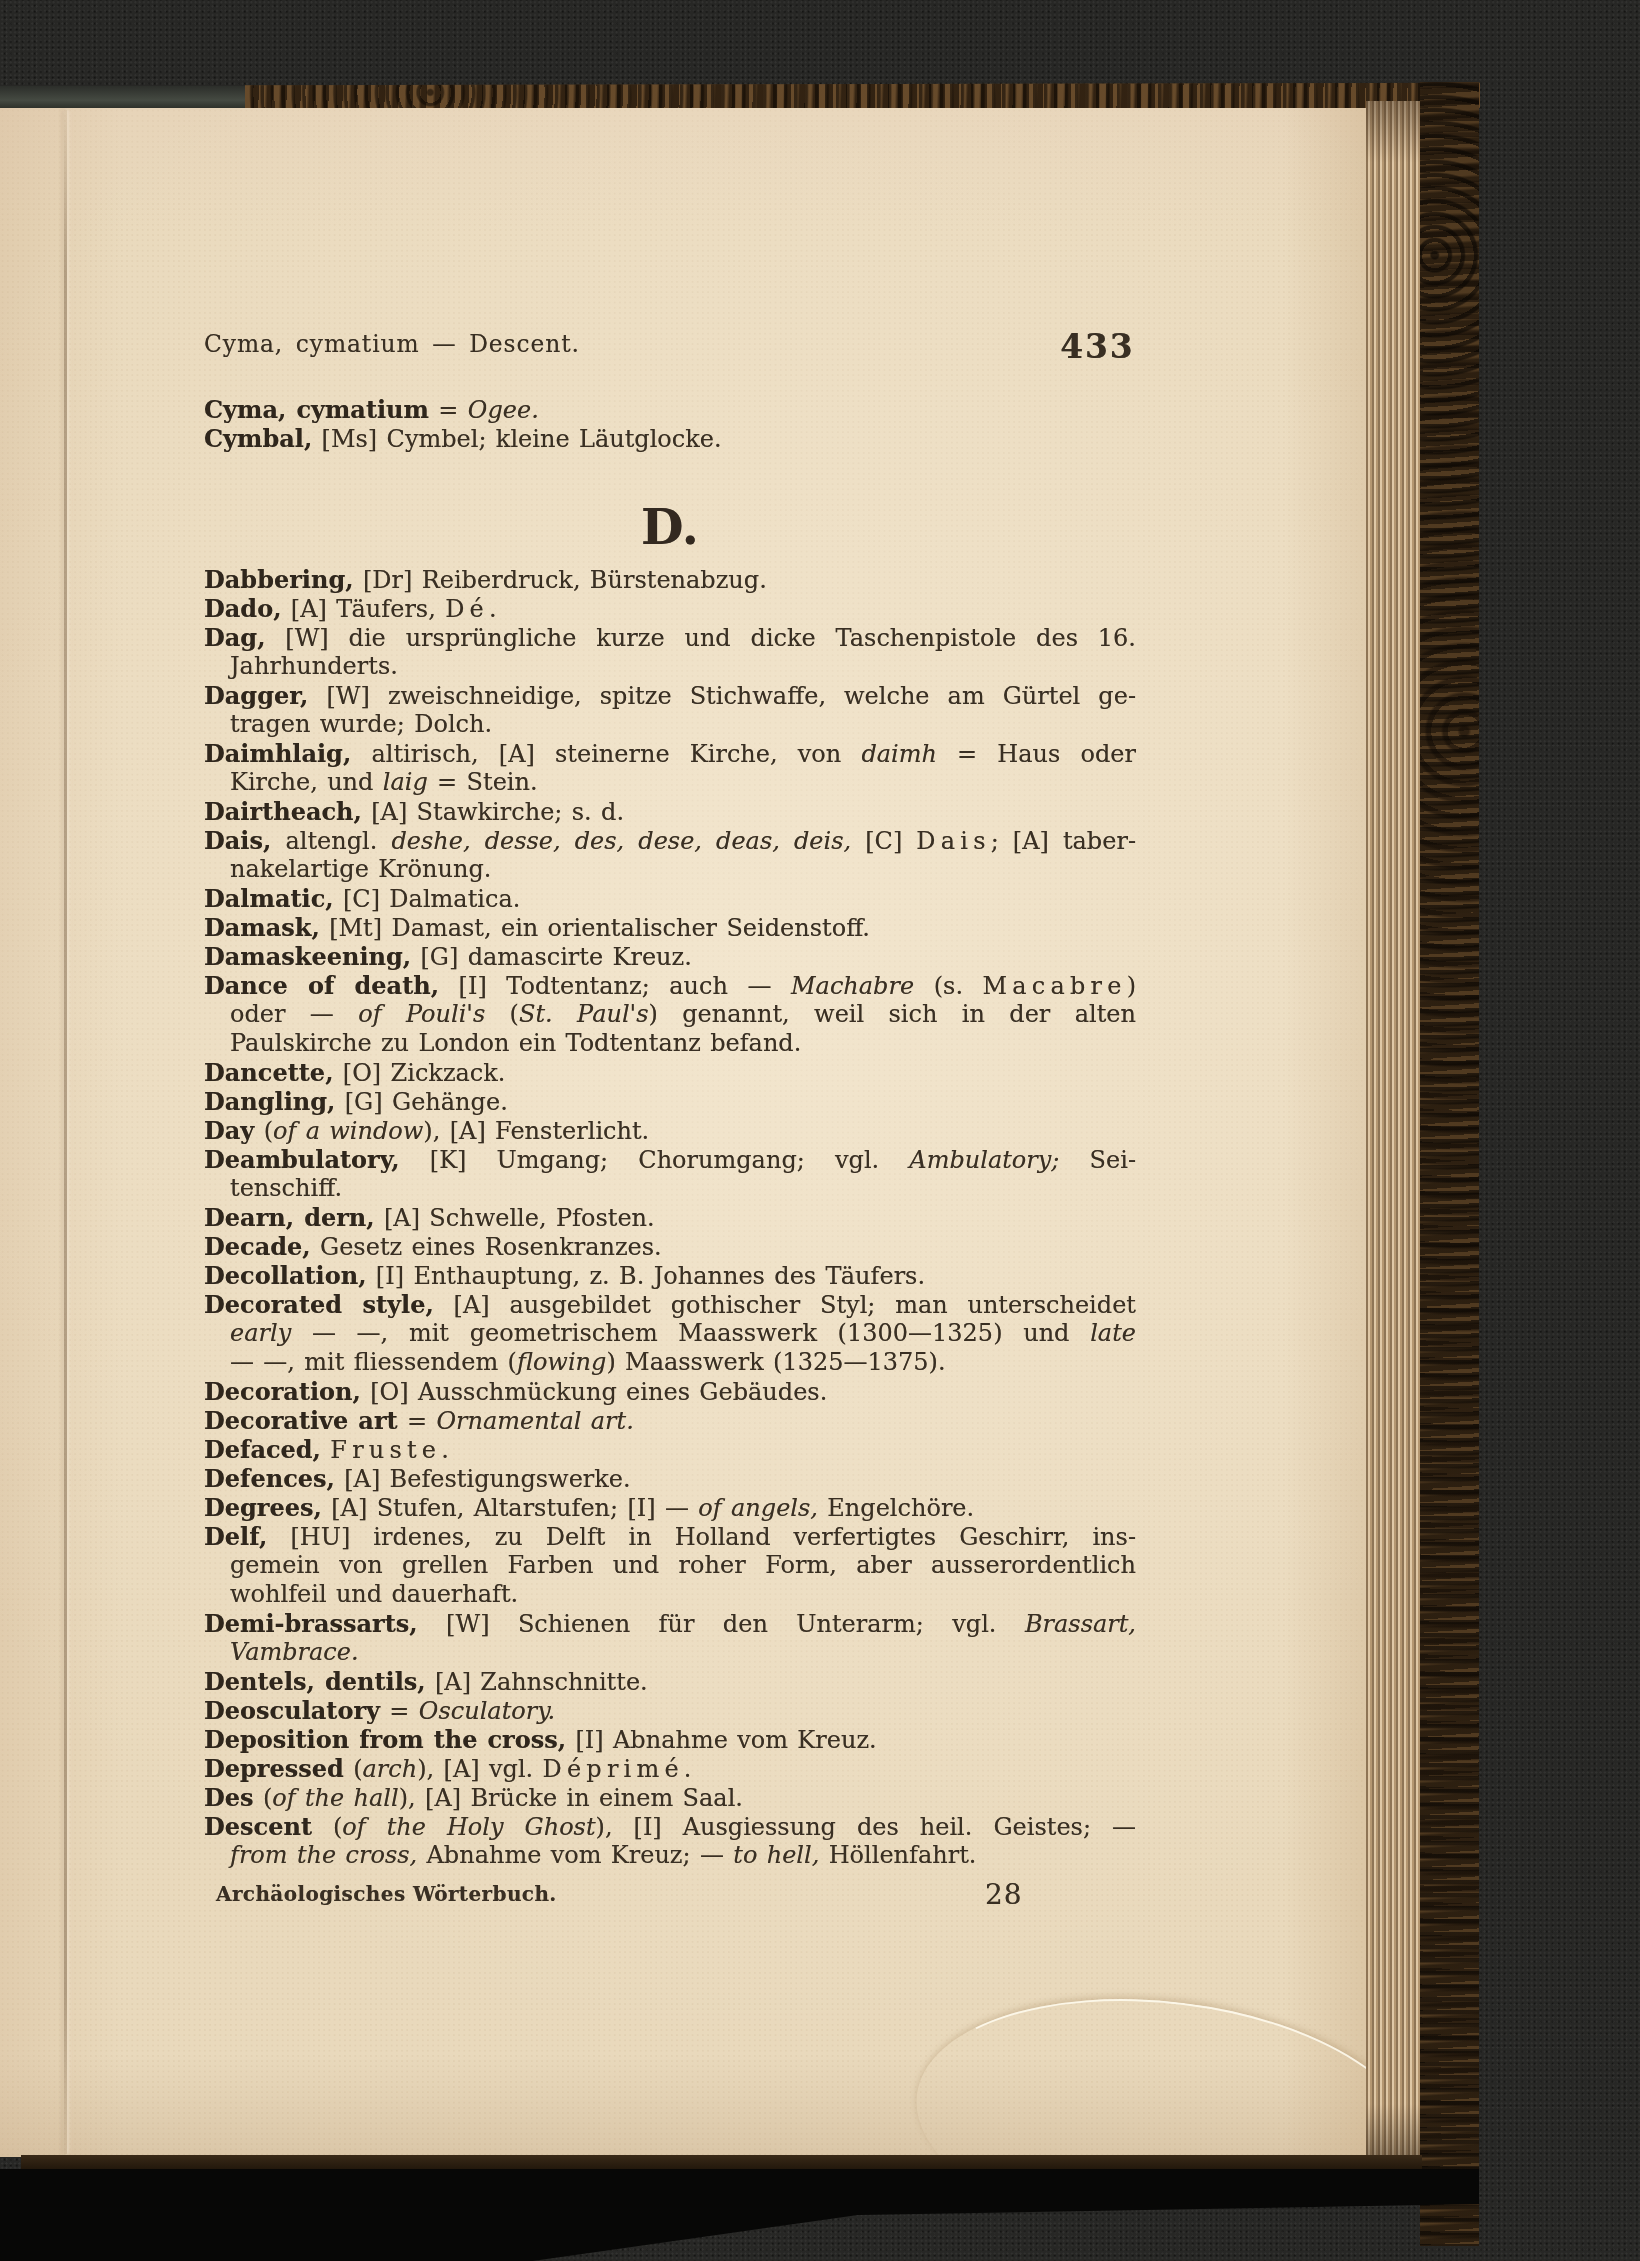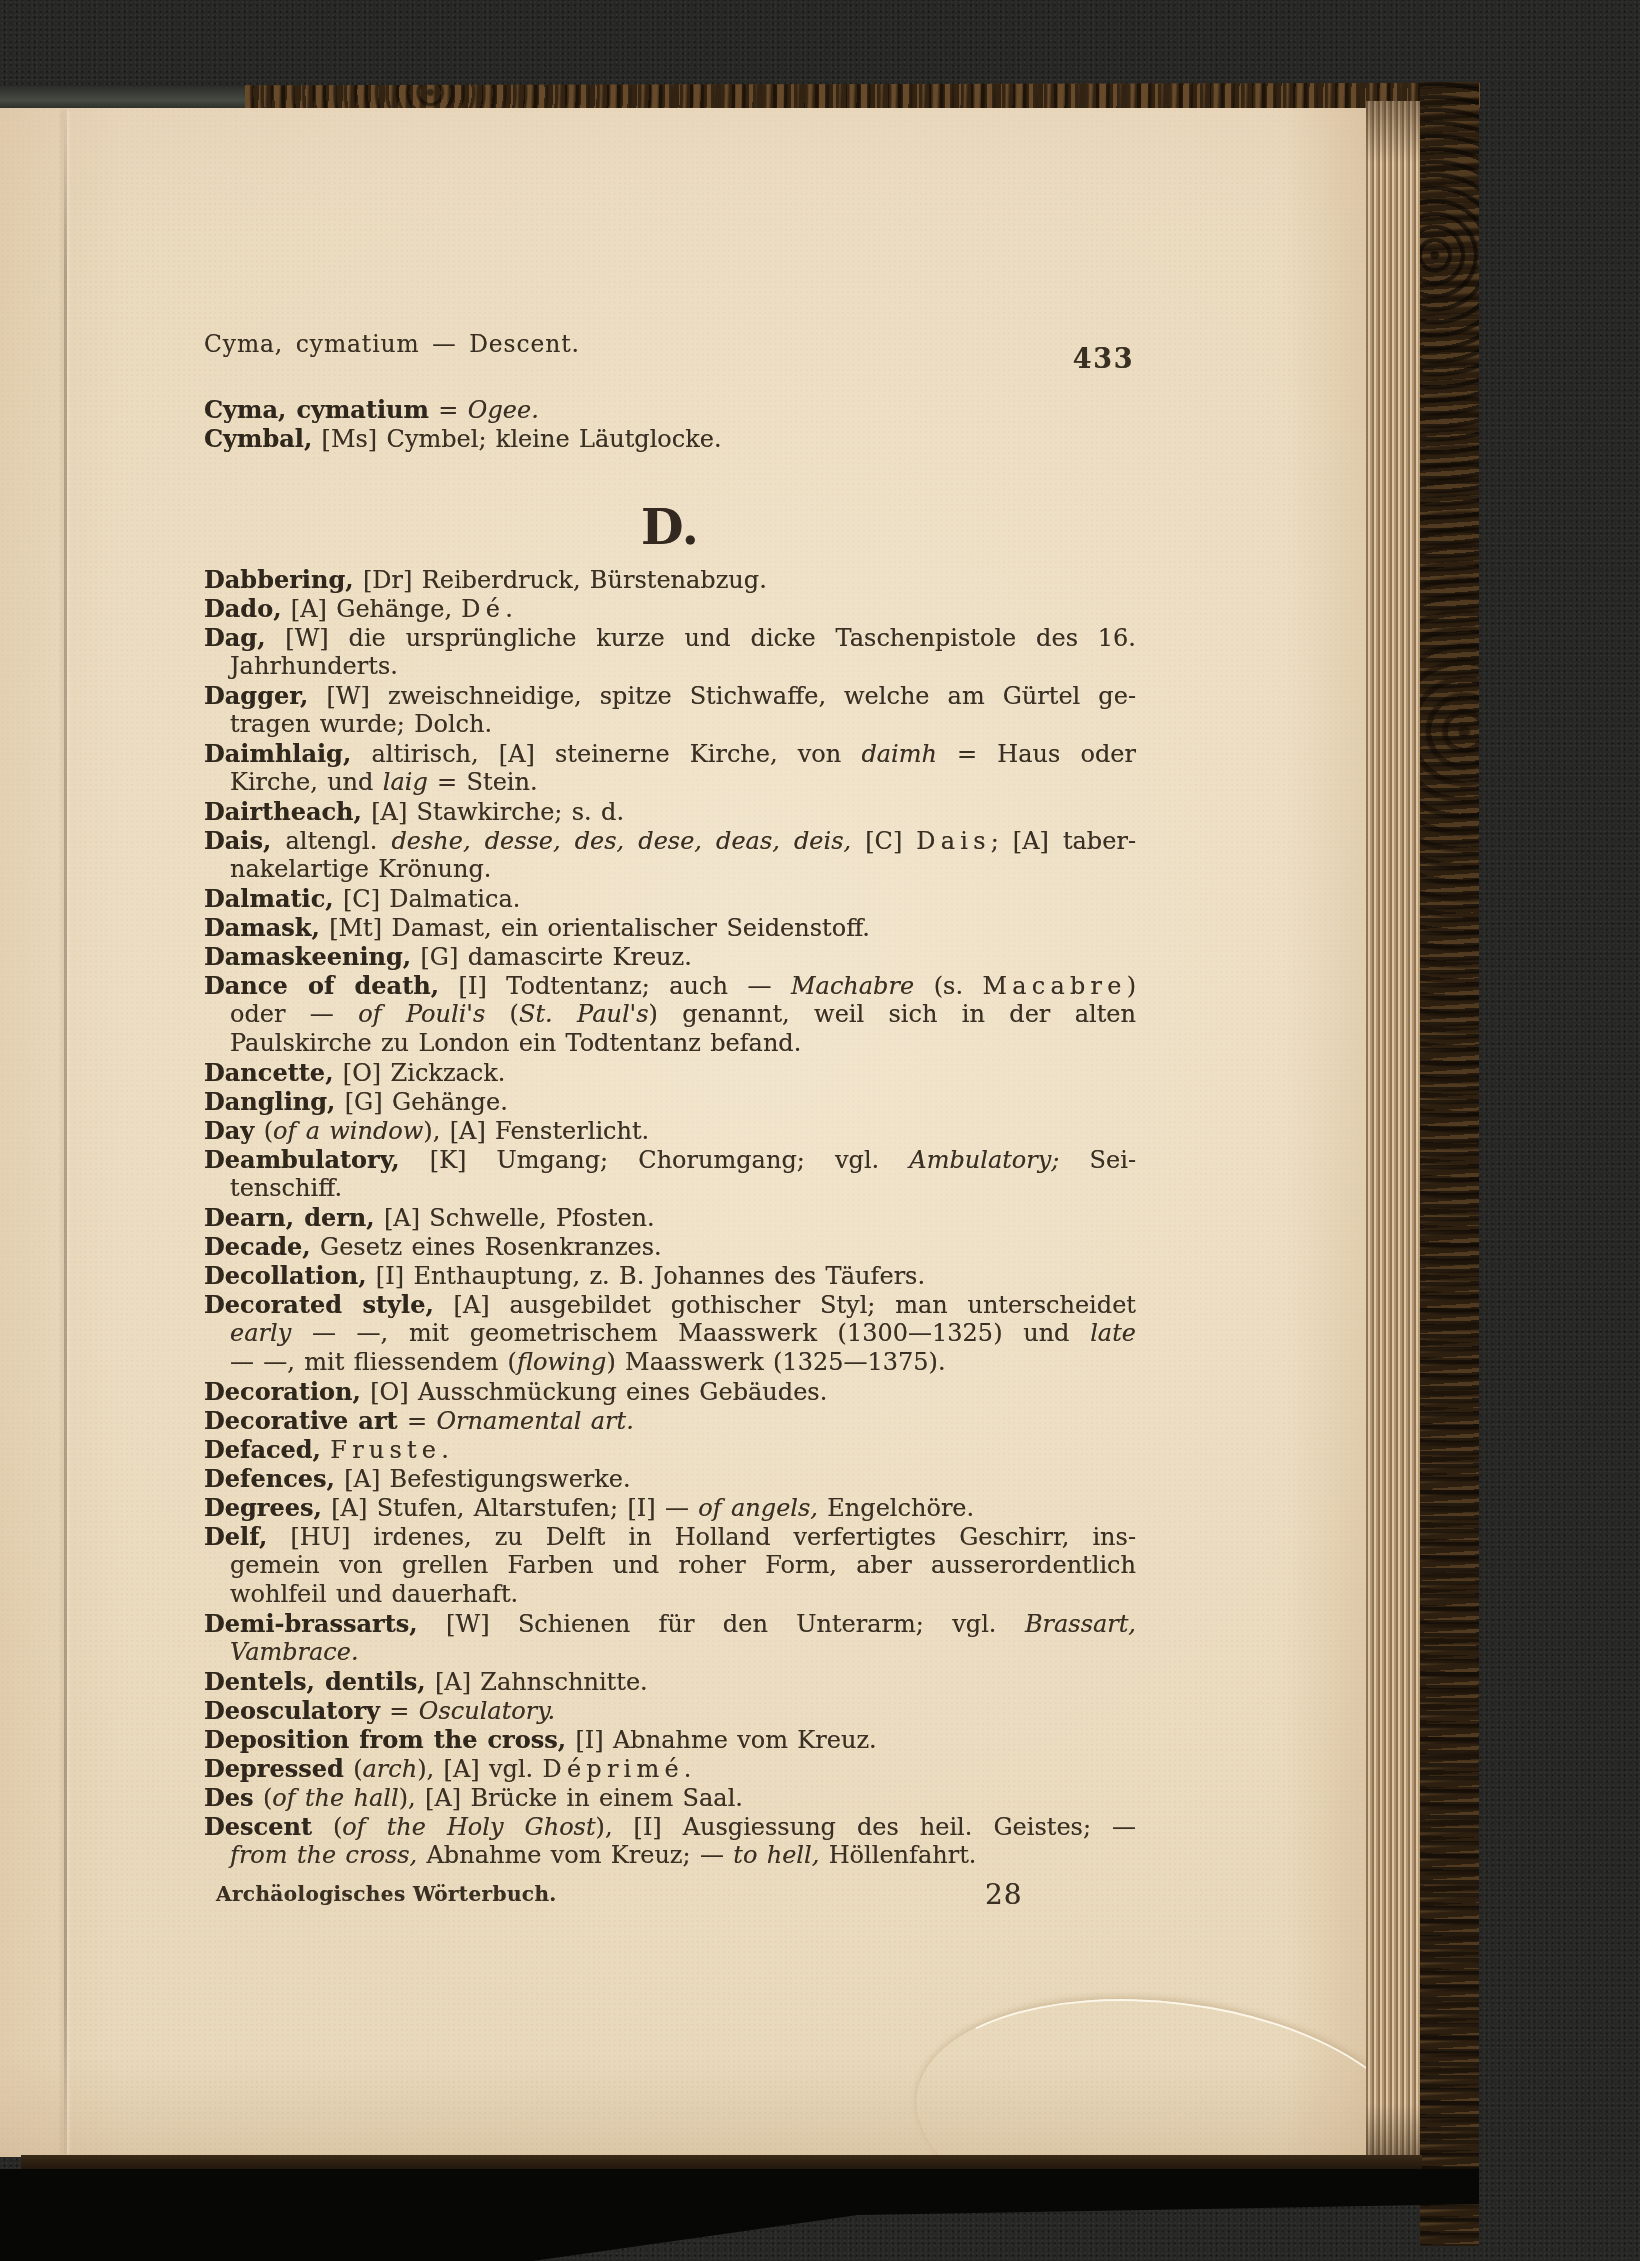--- a/index.html
+++ b/index.html
@@ -50,21 +50,21 @@
   
   .bottom-edge{position:absolute;left:21px;top:2155px;width:1401px;height:16.5px;
     background:linear-gradient(180deg,#3a2a18,#1d1409);}
   .bottom-shadow{position:absolute;left:0;top:2169px;width:1479px;height:92px;background:#070706;
     clip-path:polygon(0 0,100% 0,100% 38%,58% 50%,36% 100%,0 100%);}
   
   .content{position:absolute;left:204px;top:0;width:932px;height:2261px;z-index:3;
     color:#392f23;text-shadow:0 0 0.6px rgba(57,47,35,.55);}
   .running-title{position:absolute;top:330px;left:0;width:100%;
     font-size:23.4px;letter-spacing:0.9px;word-spacing:4.3px;}
-  .page-number{position:absolute;top:327px;right:1.7px;font-size:27px;font-weight:600;letter-spacing:1.7px;margin-top:16px;}
+  .page-number{position:absolute;top:327px;right:1.7px;font-size:33px;font-weight:600;letter-spacing:1.7px;}
   .pre-entries{position:absolute;top:395px;left:0;width:100%;}
   .section-heading{position:absolute;top:498px;left:0;width:100%;text-align:center;
     font-size:49px;font-weight:700;color:#332920;}
   .entries{position:absolute;top:565px;left:0;width:100%;}
   .line{font-size:24px;line-height:29px;height:29px;word-spacing:1.7px;}
   .line.j{text-align:justify;text-align-last:justify;}
   .line.ind{padding-left:26px;}
   .b{font-weight:700;color:#2f261c;}
   .i{font-style:italic;}
   .s{letter-spacing:5.2px;}
@@ -94,21 +94,21 @@
 
     <div class="pre-entries">
         <div class="line"><span class="b">Cyma, cymatium</span><span> = </span><span class="i">Ogee.</span></div>
         <div class="line"><span class="b">Cymbal,</span><span> [Ms] Cymbel; kleine Läutglocke.</span></div>
       </div>
 
     <div class="section-heading">D.</div>
 
     <div class="entries">
         <div class="line"><span class="b">Dabbering,</span><span> [Dr] Reiberdruck, Bürstenabzug.</span></div>
-        <div class="line"><span class="b">Dado,</span><span> [A] Gehänge, </span><span class="s">Dé</span><span>.</span></div>
+        <div class="line"><span class="b">Dado,</span><span> [A] Täufers, </span><span class="s">Dé</span><span>.</span></div>
         <div class="line j"><span class="b">Dag,</span><span> [W] die ursprüngliche kurze und dicke Taschenpistole des 16.</span></div>
         <div class="line ind"><span>Jahrhunderts.</span></div>
         <div class="line j"><span class="b">Dagger,</span><span> [W] zweischneidige, spitze Stichwaffe, welche am Gürtel ge-</span></div>
         <div class="line ind"><span>tragen wurde; Dolch.</span></div>
         <div class="line j"><span class="b">Daimhlaig,</span><span> altirisch, [A] steinerne Kirche, von </span><span class="i">daimh</span><span> = Haus oder</span></div>
         <div class="line ind"><span>Kirche, und </span><span class="i">laig</span><span> = Stein.</span></div>
         <div class="line"><span class="b">Dairtheach,</span><span> [A] Stawkirche; s. d.</span></div>
         <div class="line j"><span class="b">Dais,</span><span> altengl. </span><span class="i">deshe, desse, des, dese, deas, deis,</span><span> [C] </span><span class="s">Dais</span><span>; [A] taber-</span></div>
         <div class="line ind"><span>nakelartige Krönung.</span></div>
         <div class="line"><span class="b">Dalmatic,</span><span> [C] Dalmatica.</span></div>

